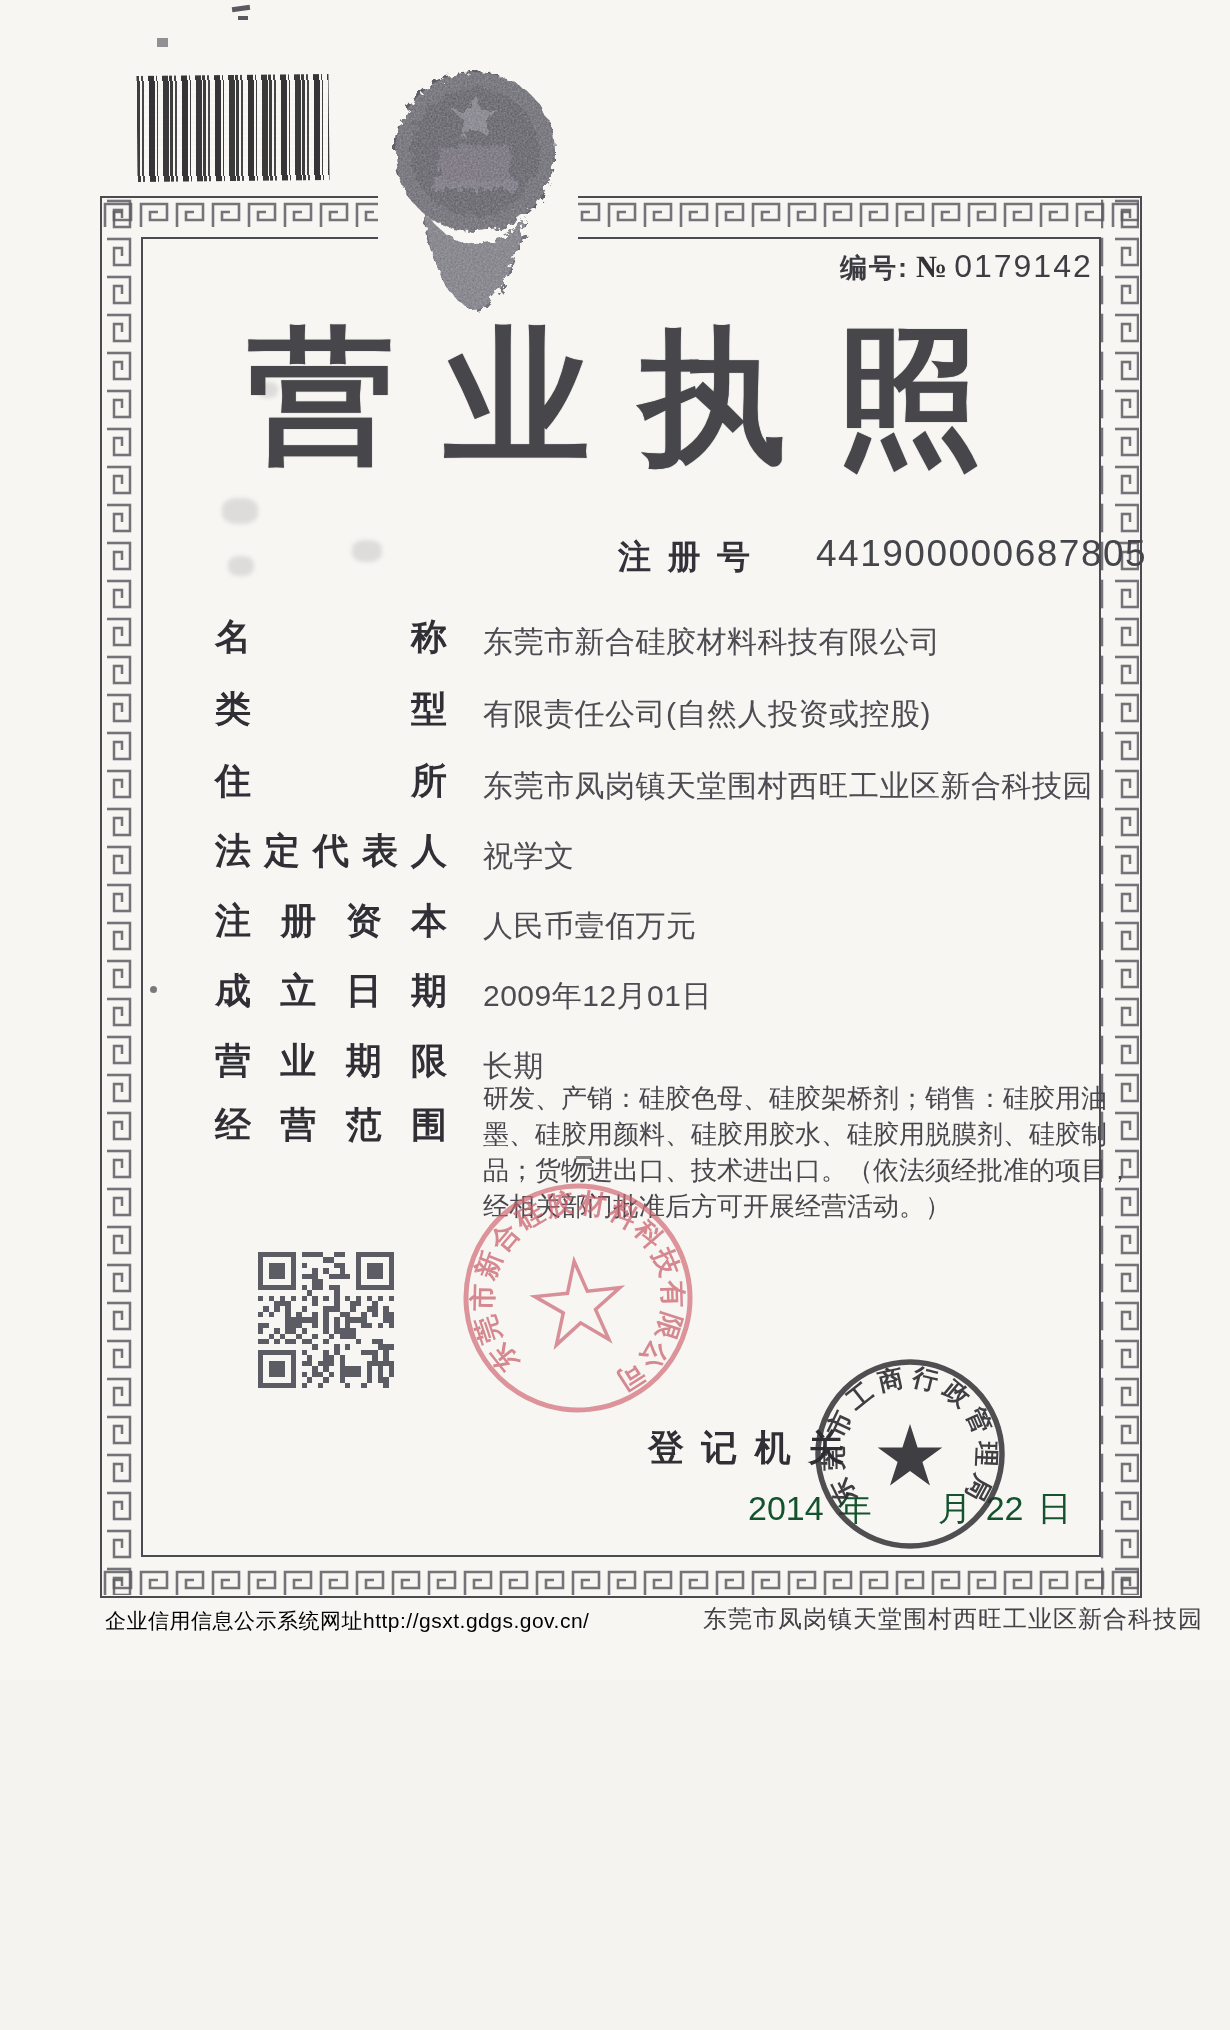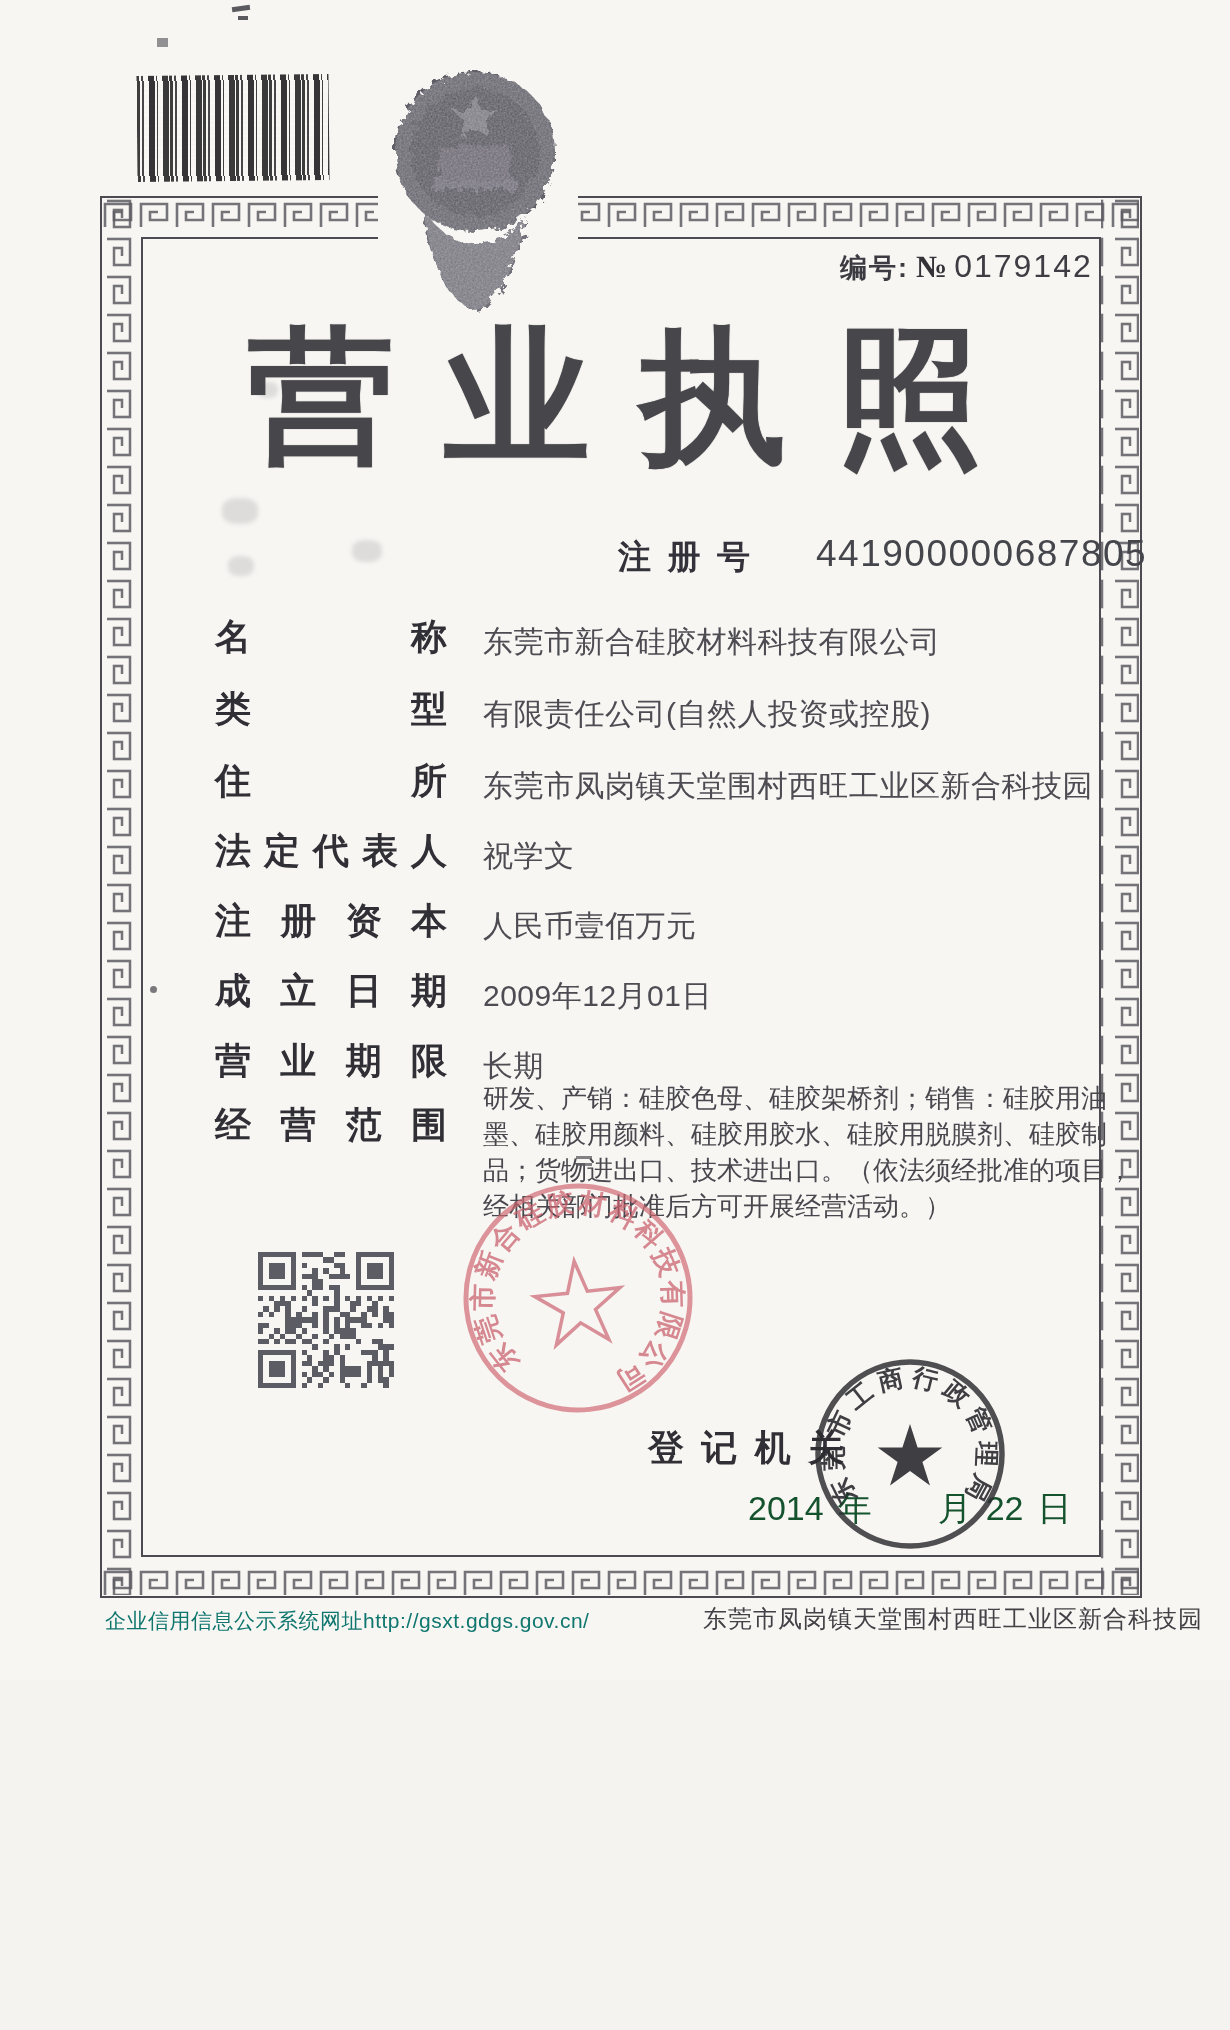--- a/index.html
+++ b/index.html
@@ -72,21 +72,21 @@
   .company-seal{left:448px;top:1168px;transform:rotate(-6deg);opacity:.85;}
   .authority-seal{left:808px;top:1352px;opacity:.9;}
 
   
   .registrar{left:648px;top:1424px;width:196px;font-size:36px;font-weight:600;color:#302f35;
     text-align:justify;text-align-last:justify;}
   .dateline{left:748px;top:1486px;white-space:nowrap;font-size:34px;color:#14532d;}
   .dateline span{margin-right:14px;}
 
   
-  .footer-left{left:105px;top:1607px;font-size:21px;color:#0f766e;letter-spacing:.5px;}
+  .footer-left{left:105px;top:1607px;font-size:21px;color:#000000;letter-spacing:.5px;}
   .footer-right{left:703px;top:1603px;font-size:24px;color:#424146;letter-spacing:1px;}
 
   
   .artifact{background:#5a595e;}
   .art-a{left:232px;top:6px;width:18px;height:5px;transform:rotate(-8deg);}
   .art-b{left:238px;top:16px;width:10px;height:4px;}
   .art-c{left:157px;top:38px;width:11px;height:9px;opacity:.65;}
   .art-dot{left:150px;top:986px;width:7px;height:7px;border-radius:50%;opacity:.8;}
   .art-eq1{left:576px;top:1156px;width:16px;height:3px;opacity:.75;}
   .art-eq2{left:576px;top:1163px;width:16px;height:3px;opacity:.75;}

